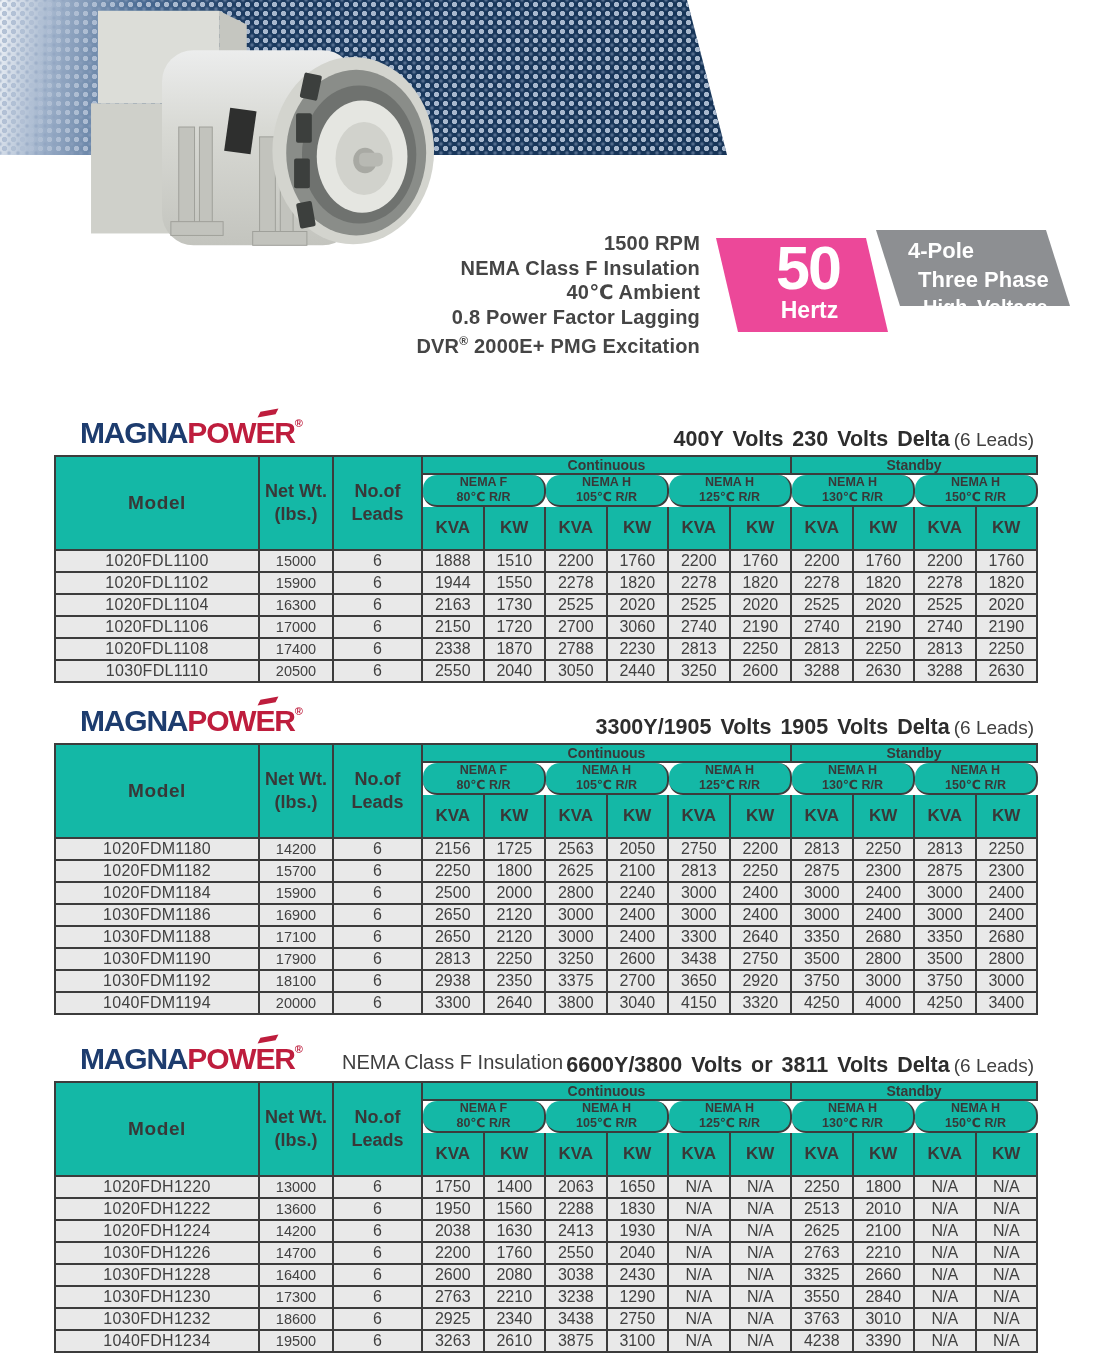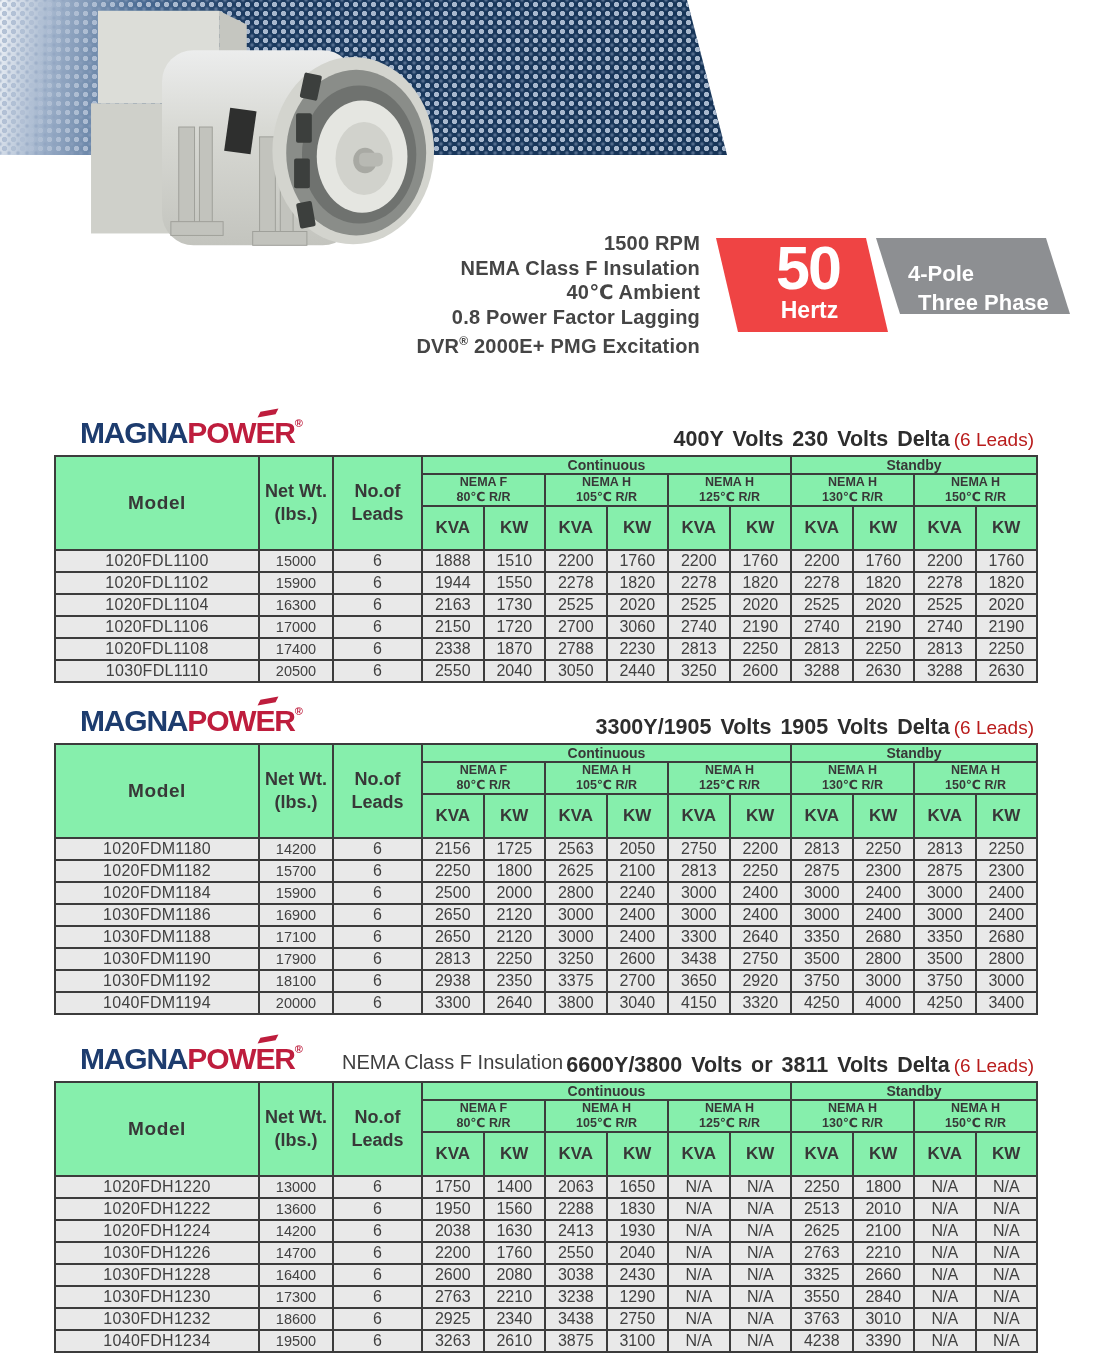--- a/index.html
+++ b/index.html
@@ -28,23 +28,23 @@
   }
   .spec-text sup { font-size:12px; }
   .badge-hz {
     position:absolute; left:716px; top:238px; width:172px; height:94px; z-index:3;
     clip-path:polygon(0 0, 150px 0, 172px 100%, 22px 100%);
     color:#fff; text-align:center; padding-top:1px;
   }
   .hz-num { font-size:61px; font-weight:800; line-height:58px; letter-spacing:-2px; padding-left:12px; }
   .hz-unit { font-size:23px; font-weight:700; line-height:26px; padding-left:15px; }
   .badge-pole {
-    position:absolute; left:876px; top:238px; width:194px; height:76px; z-index:3;
+    position:absolute; left:876px; top:230px; width:194px; height:76px; z-index:3;
     clip-path:polygon(0 0, 170px 0, 194px 100%, 24px 100%);
-    color:#fff; padding-top:22px;
+    color:#fff; padding-top:7px;
   }
   .pole-line { font-weight:700; }
   .pole-line.l0 { font-size:22px; line-height:28px; padding-left:32px; }
   .pole-line.l1 { font-size:22px; line-height:29px; padding-left:42px; }
   .pole-line.l2 { font-size:20px; line-height:27px; padding-left:47px; word-spacing:4px; }
 
   
   section.tbl-sec { position:absolute; left:54px; width:984px; }
   #sec0 { top:410px; } #sec1 { top:698px; } #sec2 { top:1036px; }
   .sec-head { position:relative; height:45px; }
@@ -52,35 +52,35 @@
   .lg-m { color:#1d3c6e; }
   .lg-p { position:relative; color:#be1d3d; }
   .lg-p::after {
     content:""; position:absolute; right:17%; top:-6px; width:16px; height:6px;
     background:#be1d3d; transform:skewX(-35deg) rotate(-12deg);
   }
   .lg-r { color:#be1d3d; font-size:11px; vertical-align:16px; font-weight:700; letter-spacing:0; }
   .sec-note { position:absolute; left:288px; bottom:7px; font-size:20px; color:#3f3f3f; }
   .sec-title { position:absolute; right:4px; bottom:3px; white-space:nowrap; }
   .t-bold { font-size:21.5px; font-weight:700; color:#2d2d2d; word-spacing:3px;text-align:right; }
-  .t-light { font-size:19px; font-weight:400; color:#b91c1c; margin-left:4px; }
+  .t-light { font-size:19px; font-weight:400; color:#404040; margin-left:4px; }
 
   
   table.spec {
     width:984px; table-layout:fixed; border-collapse:separate; border-spacing:0;
     border-top:2px solid #3c3c3c; border-left:2px solid #3c3c3c;
   }
   table.spec td {
     border-right:2px solid #3c3c3c; border-bottom:2px solid #3c3c3c;
     text-align:center; vertical-align:middle; overflow:hidden;
   }
-  td.hcell { background:#86efac; color:#383838; }
+  td.hcell { background:#14b8a6; color:#383838; }
   tr.cap td { height:14px; }
   td.cap-cell { font-size:14px; font-weight:700; border-bottom-color:#fdfdfd; }
-  tr.nema td { height:16px; font-size:12.5px; font-weight:700; line-height:15px; }
+  tr.nema td { height:16px; font-size:12.5px; font-weight:700; line-height:15px;border-radius:14px; }
   tr.unit td { height:44px; font-size:17px; font-weight:700; }
   td.vspan { font-weight:700; }
   td.vspan .bh1, td.vspan .bh2 { font-size:18px; line-height:23px; }
   td.model-h { font-size:19px; letter-spacing:.6px;margin-left:24px; }
   tr.data td { height:22px; background:#e9e9e9; color:#414141; font-size:16px; }
   tr.data td.c-model { font-size:16px; letter-spacing:.3px; }
   tr.data td.c-wt { font-size:14.5px;text-align:center; }
 </style>
 </head>
 <body>
@@ -126,21 +126,21 @@
   </svg>
 
   <div class="spec-text">
       <div>1500 RPM</div>
       <div>NEMA Class F Insulation</div>
       <div>40℃ Ambient</div>
       <div>0.8 Power Factor Lagging</div>
       <div>DVR<sup>®</sup> 2000E+ PMG Excitation</div>
     </div>
 
-  <div class="badge-hz" style="background: #ef4444;">
+  <div class="badge-hz" style="background: #ec4899;">
     <div class="hz-num">50</div>
     <div class="hz-unit">Hertz</div>
   </div>
 
   <div class="badge-pole" style="background: rgb(141, 143, 146);">
       <div class="pole-line l0">4-Pole</div>
       <div class="pole-line l1">Three Phase</div>
       <div class="pole-line l2">High Voltage</div>
     </div>
 

